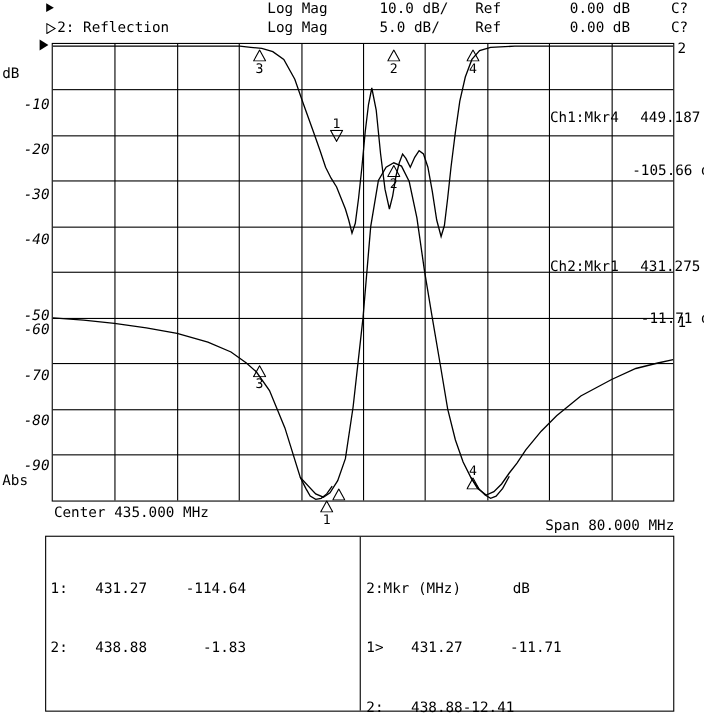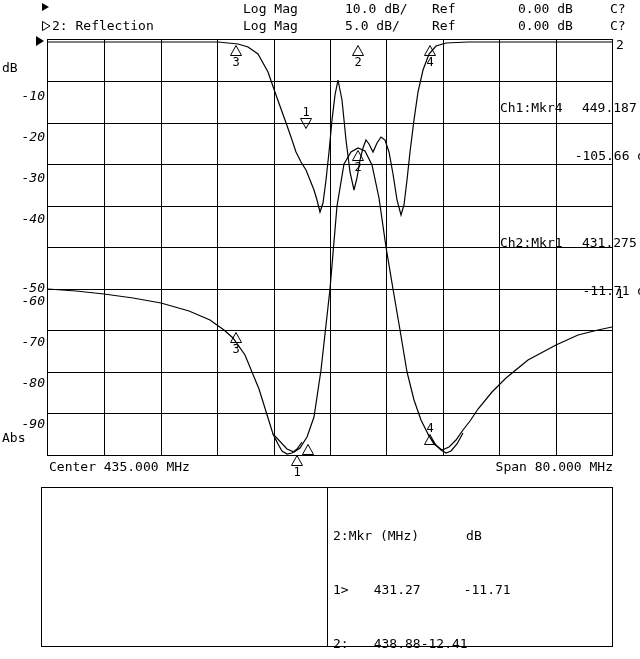--- a/index.html
+++ b/index.html
@@ -33,21 +33,21 @@
      border-left:8px solid #000;border-top:5px solid transparent;border-bottom:5px solid transparent;}
 
   
   #titleIn{position:absolute;left:53px;top:44px;font-size:13px;line-height:16px;}
   
   #readouts{position:absolute;left:405px;top:44px;font-size:13px;line-height:16px;}
   #readouts .row{white-space:pre;}
 
   
   #centerLab{position:absolute;left:49px;top:459px;font-size:13px;}
-  #spanLab{position:absolute;right:27px;top:459px;font-size:13px;}
+  #spanLab{position:absolute;right:27px;top:471px;font-size:13px;}
 
   
   #tables{position:absolute;left:41px;top:487px;width:572px;height:160px;border:1px solid #000;box-sizing:border-box;}
   #tables .divider{position:absolute;left:285px;top:0;bottom:0;width:1px;background:#000;}
   .tbl{position:absolute;top:3px;font-size:13px;line-height:18px;white-space:pre;}
   #tblA{left:4px;}
   #tblB{left:291px;}
 
   
   .mk{position:absolute;font-size:12px;line-height:11px;text-align:center;}
@@ -205,20 +205,22 @@
   <span class="num">1</span>
 </div>
 
 <div id="centerLab">Center 435.000 MHz</div>
 <div id="spanLab">Span 80.000 MHz</div>
 
 <div id="tables">
   <div class="divider"></div>
 
   <div class="tbl" id="tblA">
+    <div><span>1:</span><span style="display:inline-block;width:72px;text-align:right;">431.27</span><span style="display:inline-block;width:90px;text-align:right;">-114.64</span></div>
+    <div><span>2:</span><span style="display:inline-block;width:72px;text-align:right;">438.88</span><span style="display:inline-block;width:90px;text-align:right;">-1.83</span></div>
     
     
   </div>
 
   <div class="tbl" id="tblB">
     <div>2:Mkr (MHz)      dB</div>
     <div><span>1&gt;</span><span style="display:inline-block;width:72px;text-align:right;">431.27</span><span style="display:inline-block;width:90px;text-align:right;">-11.71</span></div>
     <div><span>2:</span><span style="display:inline-block;width:72px;text-align:right;">438.88</span><span style="display:inline-block;width:90px;text-align:left;">-12.41</span></div>
     
     

